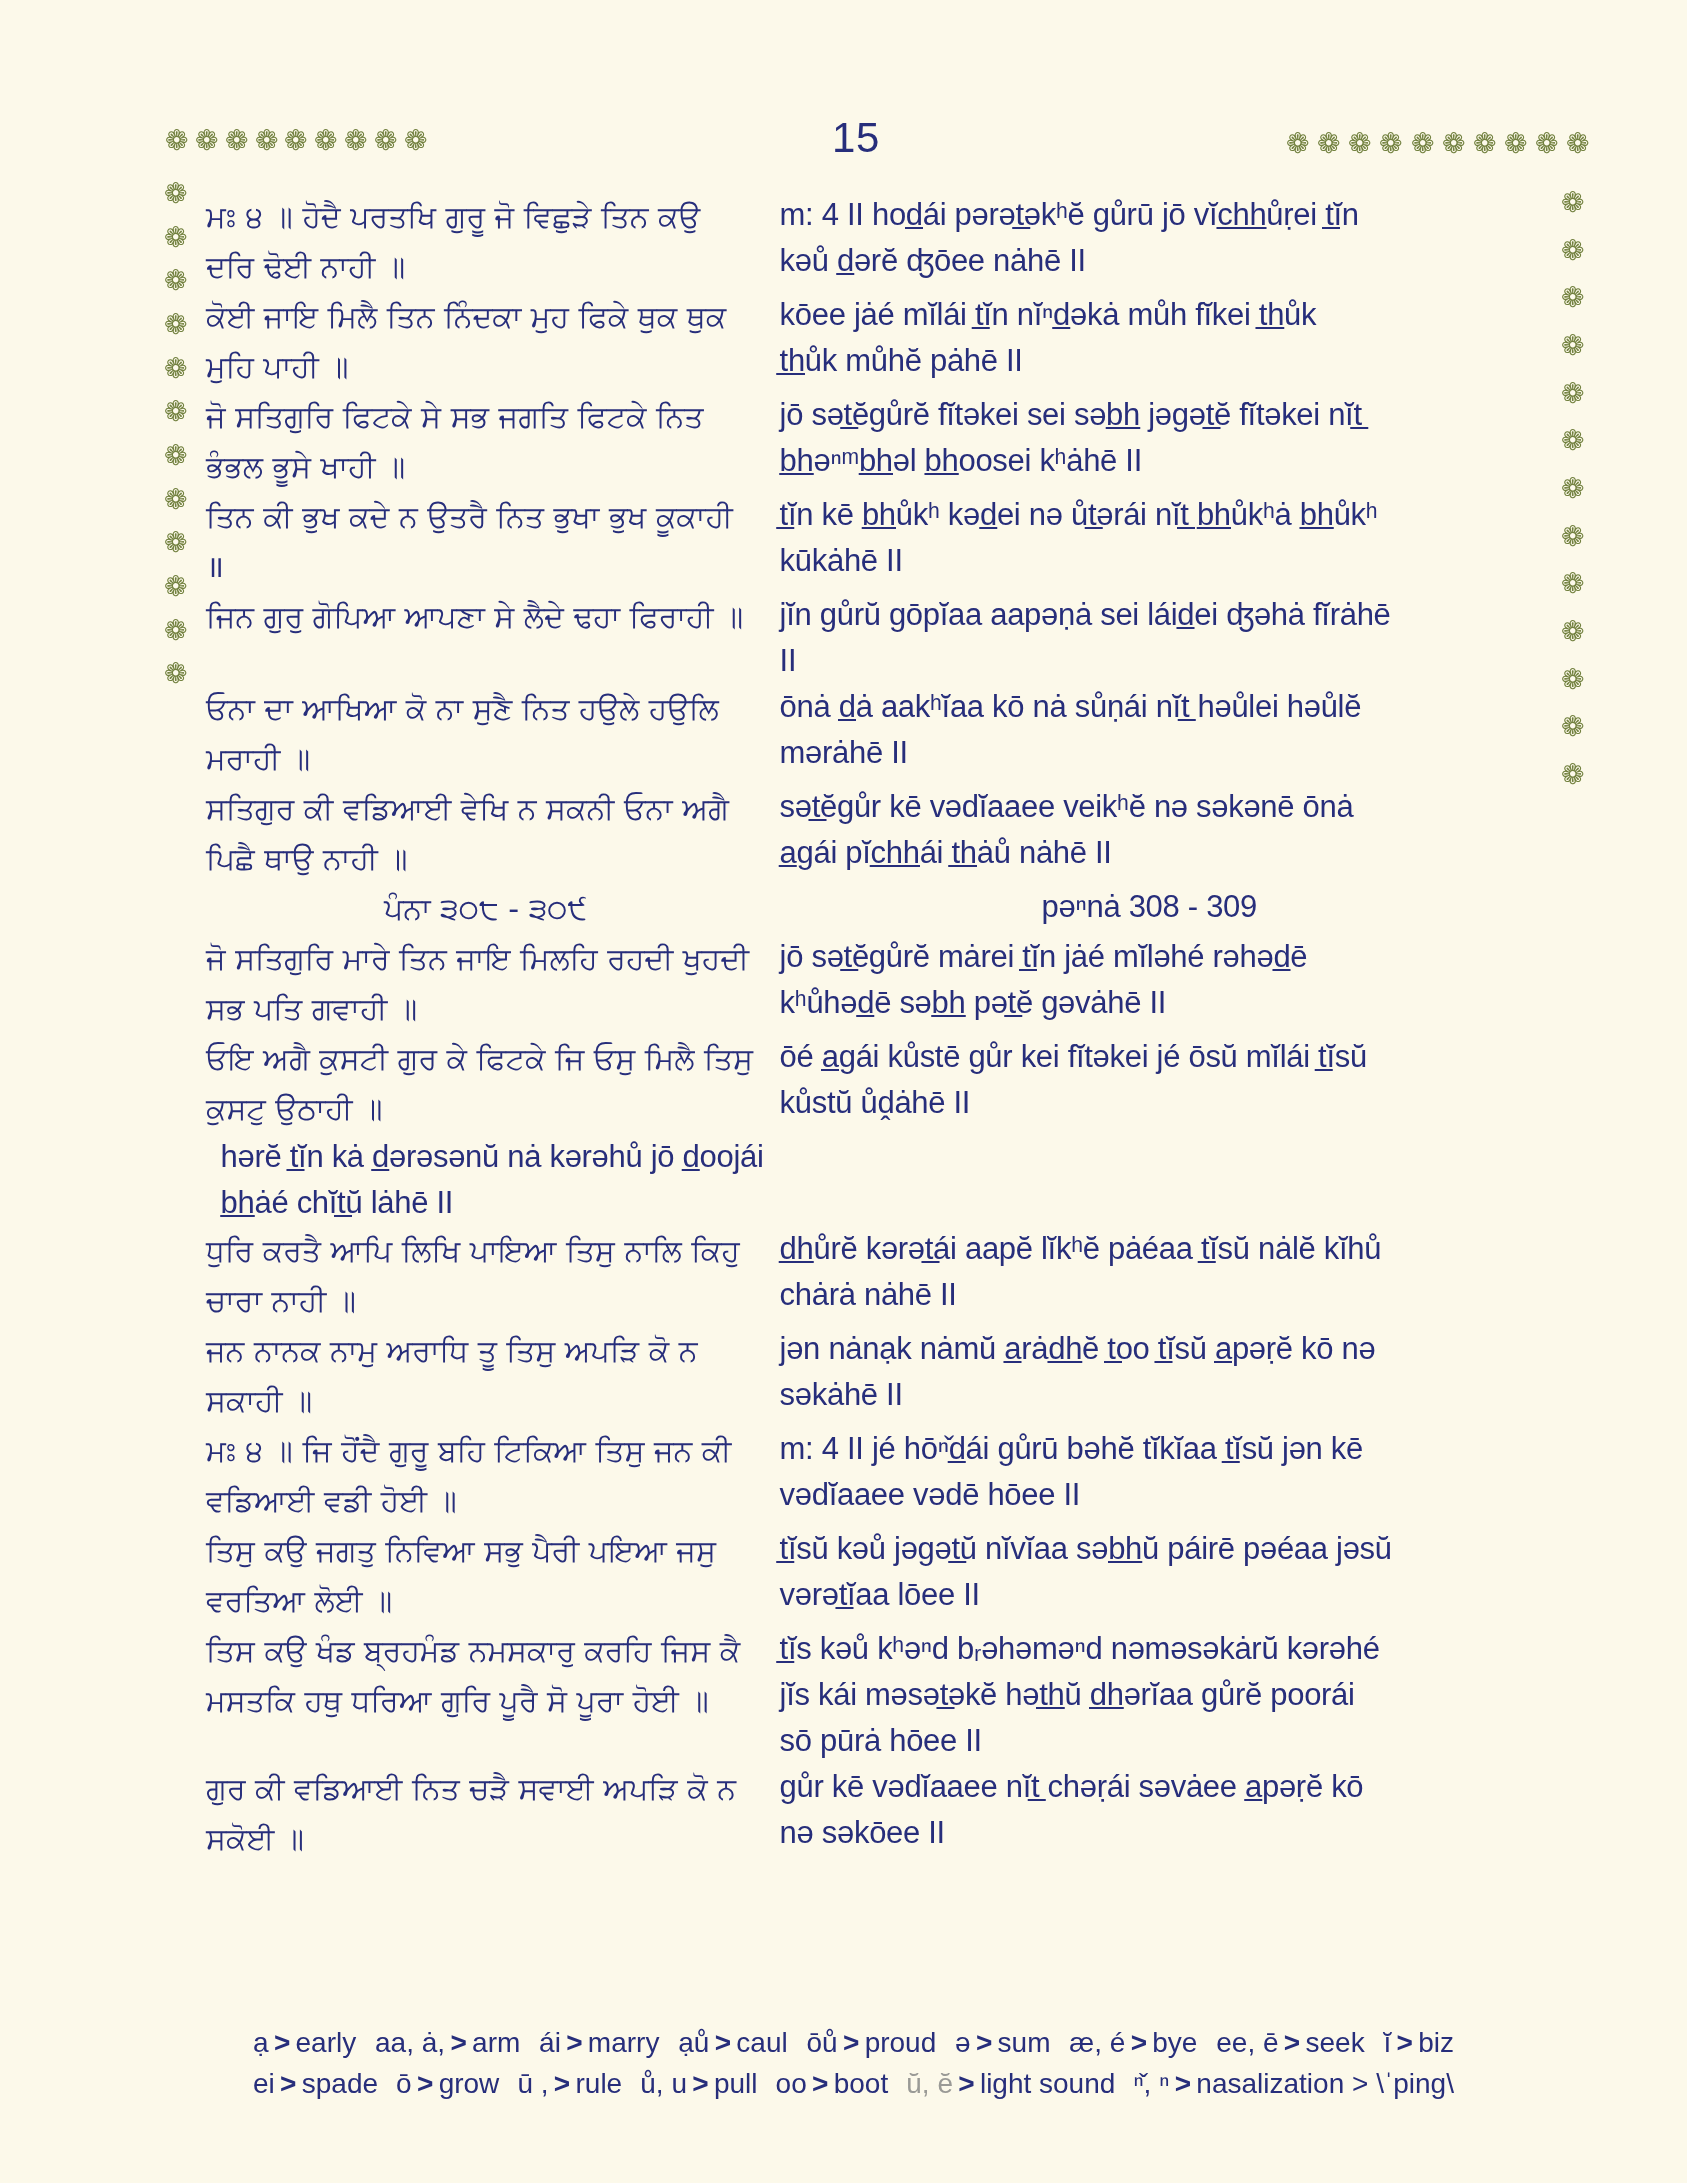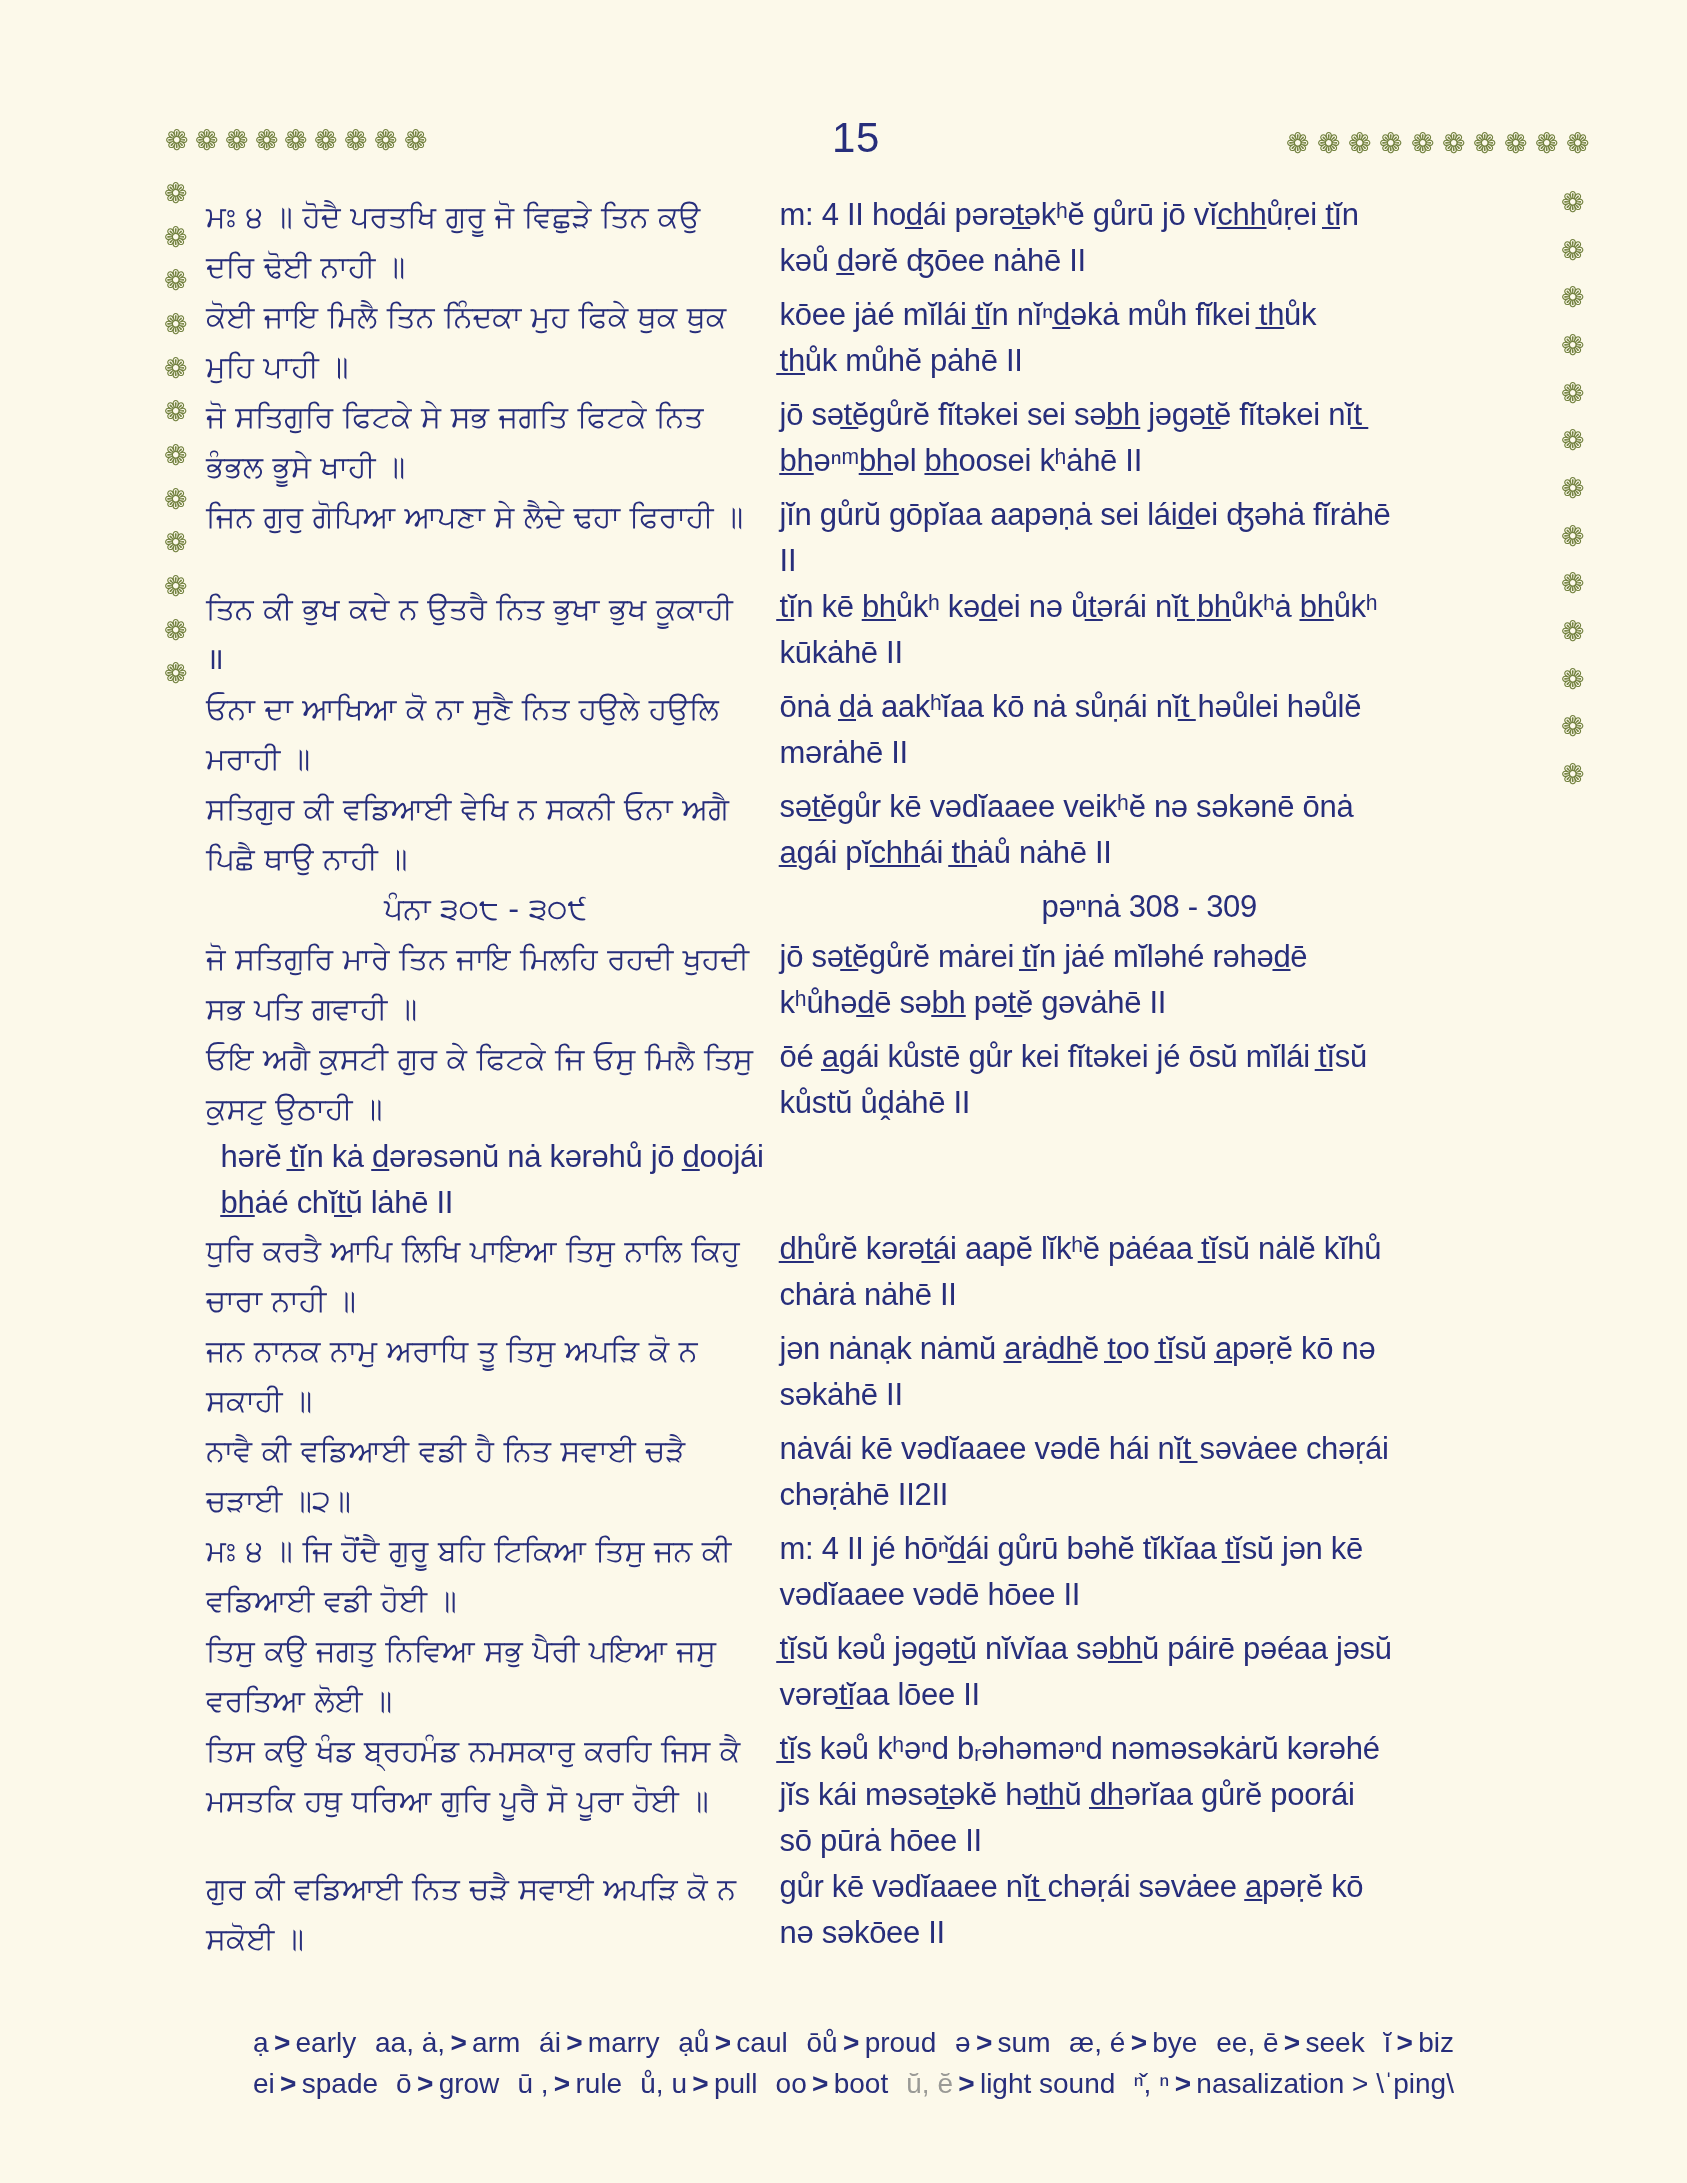--- a/index.html
+++ b/index.html
@@ -107,31 +107,31 @@
       <div class="rom">kōee jȧé mĭlái t̲ĭn nĭⁿd̲əkȧ můh fĭkei t̲h̲ůk
 t̲h̲ůk můhĕ pȧhē II</div>
     </div>
     <div class="vrow">
       <div class="gur">ਜੋ ਸਤਿਗੁਰਿ ਫਿਟਕੇ ਸੇ ਸਭ ਜਗਤਿ ਫਿਟਕੇ ਨਿਤ
 ਭੰਭਲ ਭੂਸੇ ਖਾਹੀ ॥</div>
       <div class="rom">jō sət̲ĕgůrĕ fĭtəkei sei səb̲h̲ jəgət̲ĕ fĭtəkei nĭt̲
 b̲h̲əⁿᵐb̲h̲əl b̲h̲oosei  kʰȧhē II</div>
     </div>
     <div class="vrow">
-      <div class="gur">ਜਿਨ ਗੁਰੁ ਗੋਪਿਆ ਆਪਣਾ ਸੇ ਲੈਦੇ ਢਹਾ ਫਿਰਾਹੀ ॥</div>
-      <div class="rom">jĭn gůrŭ gōpĭaa aapəṇȧ sei láid̲ei ʤəhȧ fĭrȧhē
-II</div>
-    </div>
-    <div class="vrow">
       <div class="gur">ਤਿਨ ਕੀ ਭੁਖ ਕਦੇ ਨ ਉਤਰੈ ਨਿਤ ਭੁਖਾ ਭੁਖ ਕੂਕਾਹੀ
 ॥</div>
       <div class="rom">t̲ĭn kē b̲h̲ůkʰ kəd̲ei nə ůt̲ərái nĭt̲ b̲h̲ůkʰȧ b̲h̲ůkʰ
 kūkȧhē II</div>
     </div>
     <div class="vrow">
+      <div class="gur">ਜਿਨ ਗੁਰੁ ਗੋਪਿਆ ਆਪਣਾ ਸੇ ਲੈਦੇ ਢਹਾ ਫਿਰਾਹੀ ॥</div>
+      <div class="rom">jĭn gůrŭ gōpĭaa aapəṇȧ sei láid̲ei ʤəhȧ fĭrȧhē
+II</div>
+    </div>
+    <div class="vrow">
       <div class="gur">ਓਨਾ ਦਾ ਆਖਿਆ ਕੋ ਨਾ ਸੁਣੈ ਨਿਤ ਹਉਲੇ ਹਉਲਿ
 ਮਰਾਹੀ ॥</div>
       <div class="rom">ōnȧ d̲ȧ aakʰĭaa kō nȧ sůṇái nĭt̲ həůlei həůlĕ
 mərȧhē II</div>
     </div>
     <div class="vrow">
       <div class="gur">ਸਤਿਗੁਰ ਕੀ ਵਡਿਆਈ ਵੇਖਿ ਨ ਸਕਨੀ ਓਨਾ ਅਗੈ
 ਪਿਛੈ ਥਾਉ ਨਾਹੀ ॥</div>
       <div class="rom">sət̲ĕgůr kē vədĭaaee veikʰĕ nə səkənē ōnȧ
 a̲gái pĭc̲h̲h̲ái t̲h̲ȧů nȧhē II</div>
@@ -160,26 +160,20 @@
       <div class="gur">ਧੁਰਿ ਕਰਤੈ ਆਪਿ ਲਿਖਿ ਪਾਇਆ ਤਿਸੁ ਨਾਲਿ ਕਿਹੁ
 ਚਾਰਾ ਨਾਹੀ ॥</div>
       <div class="rom">d̲h̲ůrĕ kərət̲ái aapĕ lĭkʰĕ pȧéaa t̲ĭsŭ nȧlĕ kĭhů
 chȧrȧ nȧhē II</div>
     </div>
     <div class="vrow">
       <div class="gur">ਜਨ ਨਾਨਕ ਨਾਮੁ ਅਰਾਧਿ ਤੂ ਤਿਸੁ ਅਪੜਿ ਕੋ ਨ
 ਸਕਾਹੀ ॥</div>
       <div class="rom">jən nȧnạk nȧmŭ a̲rȧd̲h̲ĕ t̲oo t̲ĭsŭ a̲pəṛĕ kō nə
 səkȧhē II</div>
-    </div>
-    <div class="vrow">
-      <div class="gur">ਨਾਵੈ ਕੀ ਵਡਿਆਈ ਵਡੀ ਹੈ ਨਿਤ ਸਵਾਈ ਚੜੈ
-ਚੜਾਈ ॥੨॥</div>
-      <div class="rom">nȧvái kē vədĭaaee vədē hái nĭt̲ səvȧee chəṛái
-chəṛȧhē II2II</div>
     </div>
     <div class="vrow">
       <div class="gur">ਮਃ ੪ ॥  ਜਿ ਹੋਂਦੈ ਗੁਰੂ ਬਹਿ ਟਿਕਿਆ ਤਿਸੁ ਜਨ ਕੀ
 ਵਡਿਆਈ ਵਡੀ ਹੋਈ ॥</div>
       <div class="rom">m: 4 II jé hōⁿ̌d̲ái gůrū bəhĕ tĭkĭaa t̲ĭsŭ jən kē
 vədĭaaee vədē hōee II</div>
     </div>
     <div class="vrow">
       <div class="gur">ਤਿਸੁ ਕਉ ਜਗਤੁ ਨਿਵਿਆ ਸਭੁ ਪੈਰੀ ਪਇਆ ਜਸੁ
 ਵਰਤਿਆ ਲੋਈ ॥</div>

